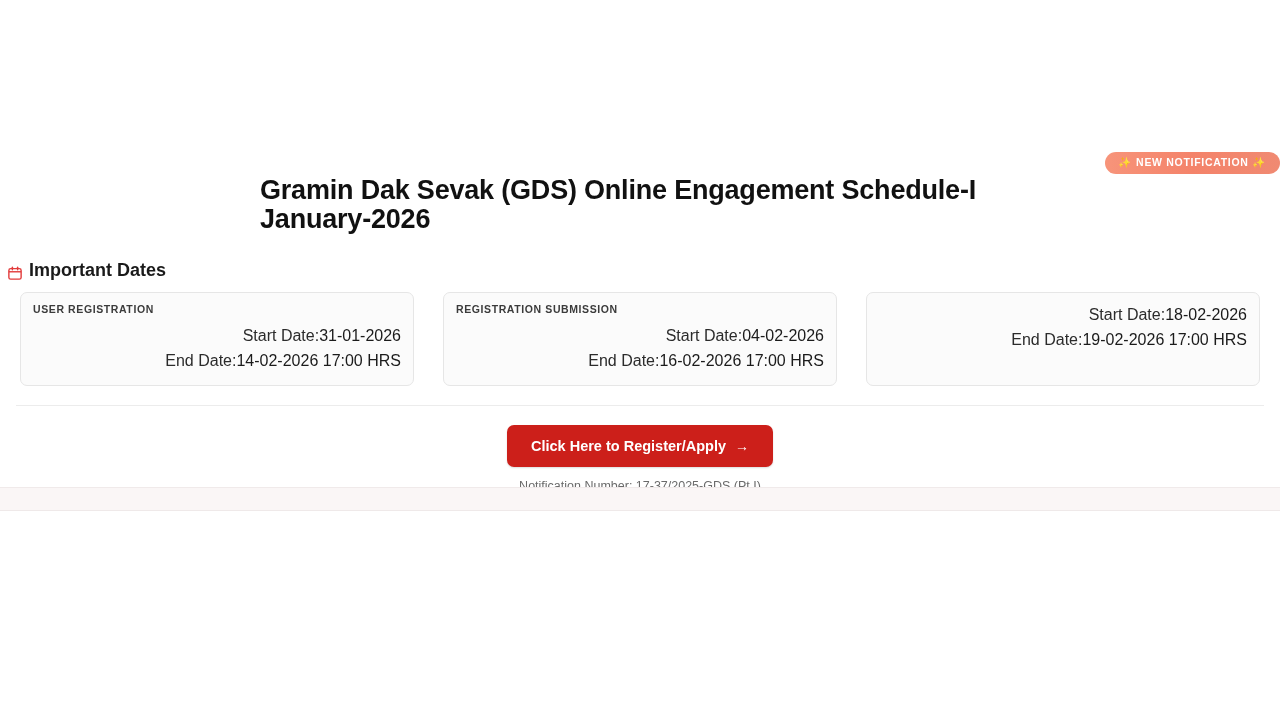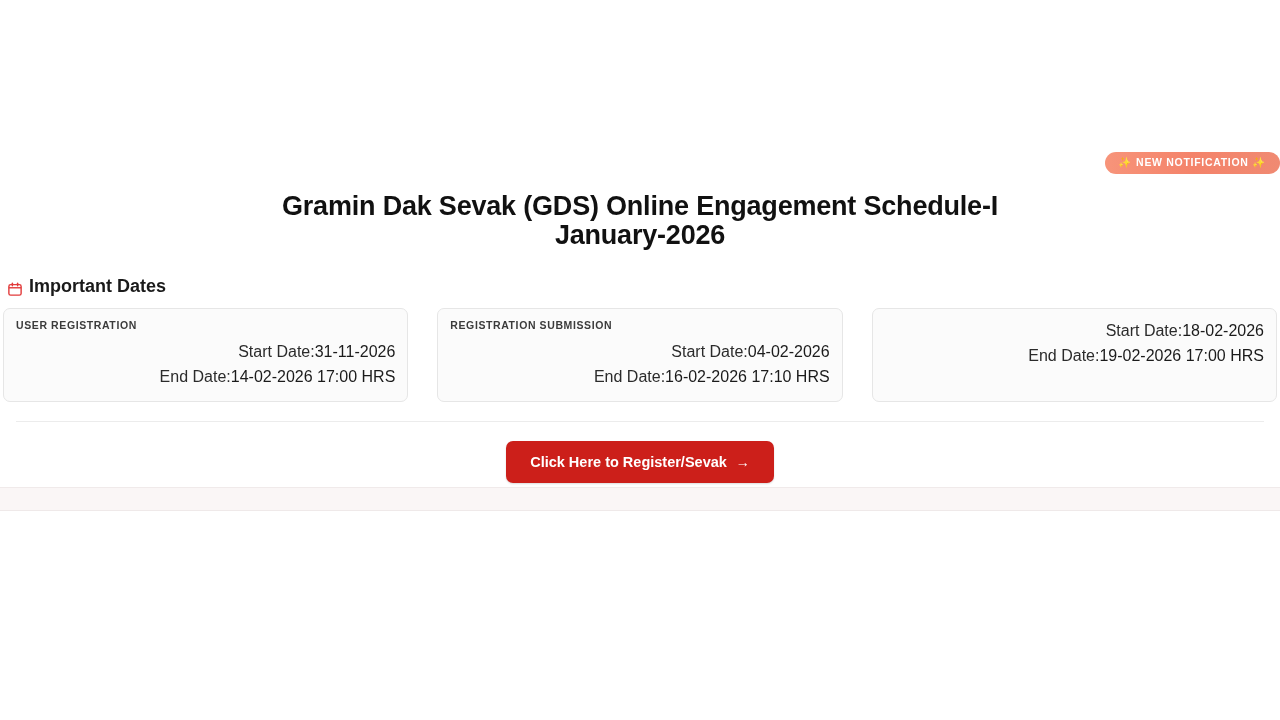--- a/index.html
+++ b/index.html
@@ -32,26 +32,26 @@
     font-size: 10.5px;
     font-weight: bold;
     letter-spacing: 0.7px;
     padding: 4px 14px 5px 14px;
     border-radius: 12px;
     line-height: 1.2;
     white-space: nowrap;
   }
 
   .title {
-    text-align: center;
+    text-align: left;
     font-size: 27px;
     font-weight: bold;
     line-height: 1.08;
     color: #111111;
-    margin: 18px auto 0 auto;
+    margin: 2px auto 0 auto;
     max-width: 760px;
     letter-spacing: -0.2px;
   }
 
   .section-head {
     display: flex;
     align-items: center;
     gap: 7px;
     margin: 26px 0 0 8px;
     font-size: 18px;
@@ -63,21 +63,21 @@
     width: 14px;
     height: 14px;
     display: inline-block;
     position: relative;
     top: 1px;
   }
 
   .cards {
     display: flex;
     gap: 29px;
-    padding: 0 3px;
+    padding: 0 20px;
     margin-top: 11px;
     box-sizing: border-box;
   }
 
   .card {
     flex: 1 1 0;
     border: 1px solid #e6e6e6;
     border-radius: 7px;
     background: #fbfbfb;
     padding: 10px 12px 11px 12px;
@@ -174,58 +174,58 @@
     </span>
     <span>Important Dates</span>
   </div>
 
   <div class="cards">
 
     <div class="card">
       <div class="card-title">USER REGISTRATION</div>
       <div class="row">
         <span class="label">Start Date:</span>
-        <span class="value">31-11-2026</span>
+        <span class="value">31-01-2026</span>
       </div>
       <div class="row">
         <span class="label">End Date:</span>
         <span class="value">14-02-2026 17:00 HRS</span>
       </div>
     </div>
 
     <div class="card">
       <div class="card-title">REGISTRATION SUBMISSION</div>
       <div class="row">
         <span class="label">Start Date:</span>
         <span class="value">04-02-2026</span>
       </div>
       <div class="row">
         <span class="label">End Date:</span>
-        <span class="value">16-02-2026 17:10 HRS</span>
+        <span class="value">16-02-2026 17:00 HRS</span>
       </div>
     </div>
 
     <div class="card">
       <div class="row">
         <span class="label">Start Date:</span>
         <span class="value">18-02-2026</span>
       </div>
       <div class="row">
         <span class="label">End Date:</span>
         <span class="value">19-02-2026 17:00 HRS</span>
       </div>
     </div>
 
   </div>
 
   <div class="divider"></div>
 
   <div class="cta-wrap">
     <button class="cta">
-      <span>Click Here to Register/Sevak</span>
+      <span>Click Here to Register/Apply</span>
       <span class="arrow">→</span>
     </button>
   </div>
 
   <div class="note">Notification Number: 17-37/2025-GDS (Pt.I)</div>
 
   <div class="footer-band"></div>
 
 </div>
 

